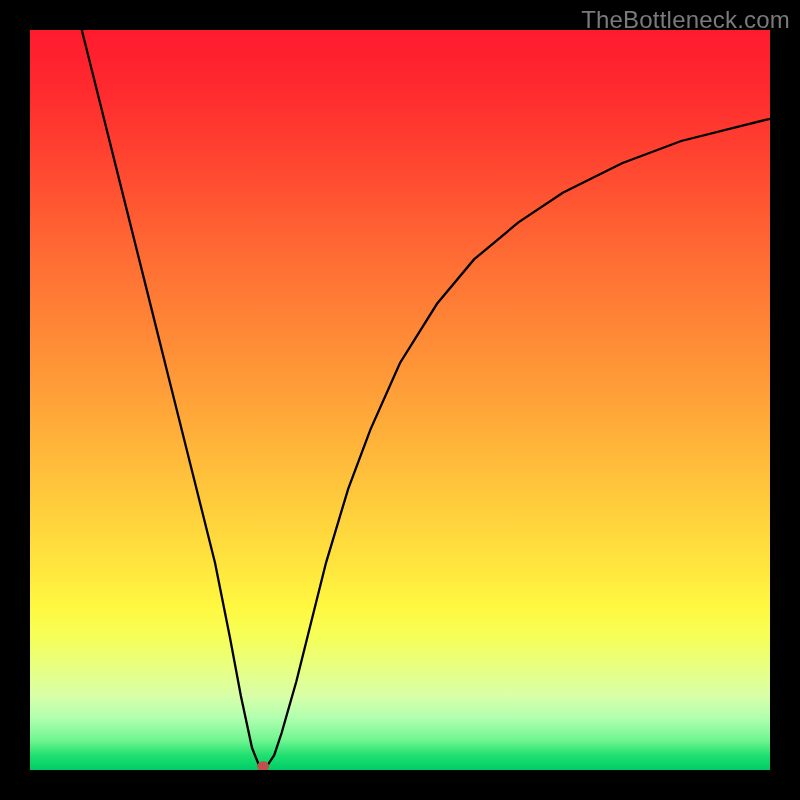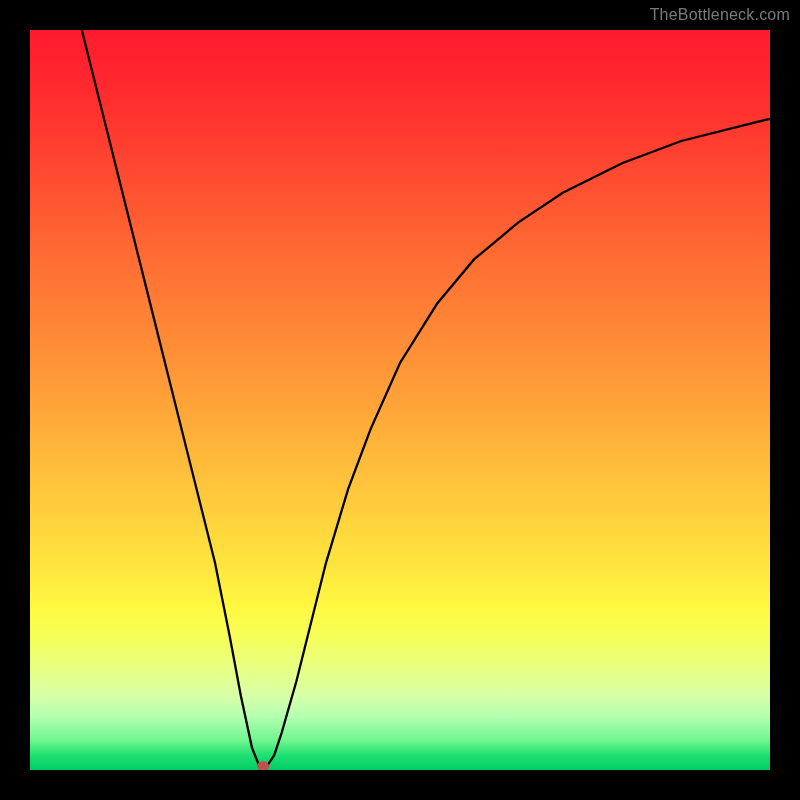--- a/index.html
+++ b/index.html
@@ -35,21 +35,21 @@
       #70f590 96%,
       #20e070 98%,
       #00cc66 100%
     );
   }
   .watermark {
     position: absolute;
     top: 6px;
     right: 10px;
     font-family: Arial, Helvetica, sans-serif;
-    font-size: 16px;
+    font-size: 24px;
     color: #7a7a7a;
     font-weight: 400;
     letter-spacing: 0.2px;
   }
   .curve-svg {
     position: absolute;
     left: 0;
     top: 0;
     width: 740px;
     height: 740px;

